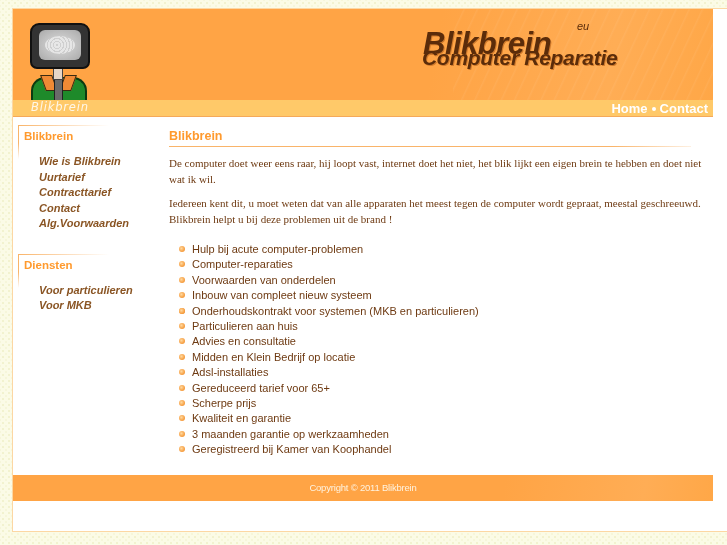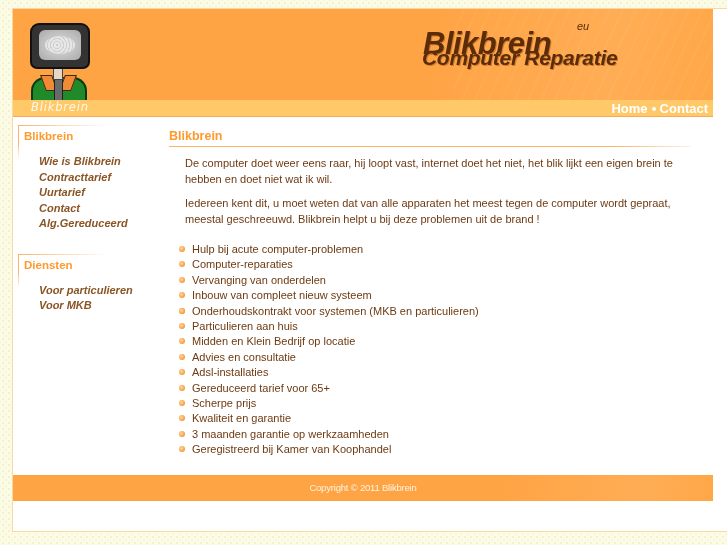--- a/index.html
+++ b/index.html
@@ -124,22 +124,22 @@
       padding-bottom: 3px;
       border-bottom: 1px solid transparent;
       position: relative;
       margin-bottom: 8px;
     }
     #main-title::after {
       content: ""; position: absolute; left: 0; bottom: -1px; width: 522px; height: 1px;
       background: linear-gradient(90deg, #f9b46a 0%, #f9b46a 85%, rgba(249,180,106,0.2) 100%);
     }
     #main p {
-      margin: 0 0 8px 16px;
-      font-size: 11px; line-height: 16px; color: #6e3a12;
+      margin: 0 0 8px 0;
+      font-size: 11px; line-height: 16px; color: #6e3a12; font-family: Liberation Serif, serif;
     }
     #main ul.features { list-style: none; margin: 15px 0 0 0; padding: 0 0 0 10px; }
     #main ul.features li {
       position: relative; padding-left: 13px;
       font-size: 11px; line-height: 15.4px; color: #6e3a12;
     }
     #main ul.features li .bullet {
       position: absolute; left: 0; top: 4px; width: 6px; height: 6px; border-radius: 50%;
       background: radial-gradient(circle at 40% 40%, #ffd9a0 0%, #f7a145 60%, #e8872a 100%);
     }
@@ -186,50 +186,50 @@
       <a href="#">Home</a><span class="sep"></span><a href="#">Contact</a>
     </div>
   </div>
 
   <div id="sidebar">
     <div class="side-box">
       <div class="side-head">Blikbrein</div>
       <div class="head-line"></div>
       <ul>
         <li>Wie is Blikbrein</li>
+        <li>Uurtarief</li>
         <li>Contracttarief</li>
-        <li>Uurtarief</li>
         <li>Contact</li>
-        <li>Alg.Gereduceerd</li>
+        <li>Alg.Voorwaarden</li>
       </ul>
     </div>
     <div class="side-box">
       <div class="side-head">Diensten</div>
       <div class="head-line"></div>
       <ul>
         <li>Voor particulieren</li>
         <li>Voor MKB</li>
       </ul>
     </div>
   </div>
 
   <div id="main">
     <div id="main-title">Blikbrein</div>
     <p>De computer doet weer eens raar, hij loopt vast, internet doet het niet, het blik lijkt een eigen brein te hebben en doet niet wat ik wil.</p>
     <p>Iedereen kent dit, u moet weten dat van alle apparaten het meest tegen de computer wordt gepraat, meestal geschreeuwd. Blikbrein helpt u bij deze problemen uit de brand !</p>
     <ul class="features">
       <li><span class="bullet"></span><span>Hulp bij acute computer-problemen</span></li>
       <li><span class="bullet"></span><span>Computer-reparaties</span></li>
-      <li><span class="bullet"></span><span>Vervanging van onderdelen</span></li>
+      <li><span class="bullet"></span><span>Voorwaarden van onderdelen</span></li>
       <li><span class="bullet"></span><span>Inbouw van compleet nieuw systeem</span></li>
       <li><span class="bullet"></span></li>
       <li><span class="bullet"></span><span>Onderhoudskontrakt voor systemen (MKB en particulieren)</span></li>
       <li><span class="bullet"></span><span>Particulieren aan huis</span></li>
+      <li><span class="bullet"></span><span>Advies en consultatie</span></li>
       <li><span class="bullet"></span><span>Midden en Klein Bedrijf op locatie</span></li>
-      <li><span class="bullet"></span><span>Advies en consultatie</span></li>
       <li><span class="bullet"></span><span>Adsl-installaties</span></li>
       <li><span class="bullet"></span><span>Gereduceerd tarief voor 65+</span></li>
       <li><span class="bullet"></span><span>Scherpe prijs</span></li>
       <li><span class="bullet"></span><span>Kwaliteit en garantie</span></li>
       <li><span class="bullet"></span><span>3 maanden garantie op werkzaamheden</span></li>
       <li><span class="bullet"></span><span>Geregistreerd bij Kamer van Koophandel</span></li>
     </ul>
   </div>
 
   <div id="footer">

